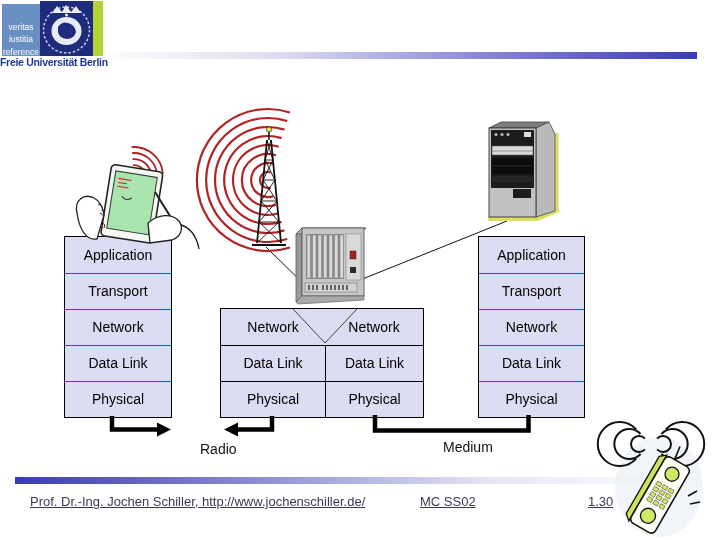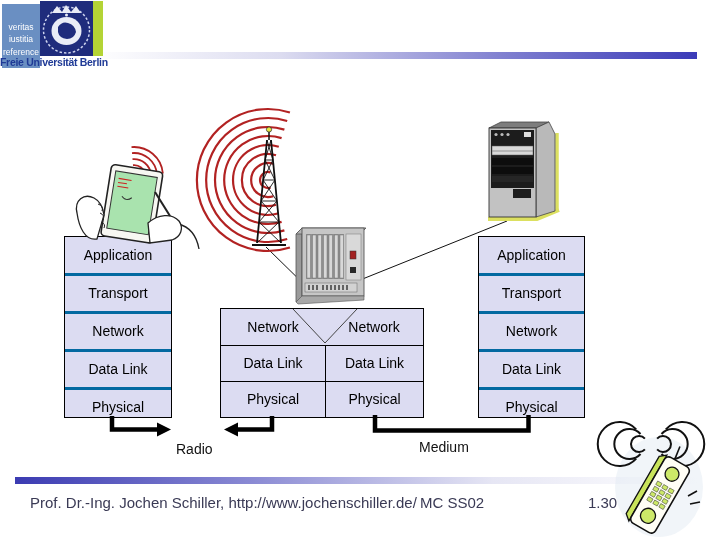--- a/index.html
+++ b/index.html
@@ -1,51 +1,51 @@
 <!DOCTYPE html>
 <html><head>
 <meta charset="utf-8">
 <style>
   html,body{margin:0;padding:0;background:#888;}
   #slide{
     position:relative;width:720px;height:540px;background:#ffffff;
     font-family:"Liberation Sans", sans-serif;overflow:hidden;
   }
   
-  .logo-motto{position:absolute;left:2px;top:4px;width:38px;height:64px;background:#6a8fc2;color:#fff;
+  .logo-motto{position:absolute;left:2px;top:4px;width:38px;height:52px;background:#6a8fc2;color:#fff;
     font-size:8.5px;line-height:1.45;padding-top:17px;box-sizing:border-box;text-align:center;}
   .logo-seal{position:absolute;left:40px;top:1px;width:53px;height:55px;background:#1f2c7c;}
   .logo-stripe{position:absolute;left:93px;top:1px;width:10px;height:55px;background:#b4d435;}
   .logo-name{position:absolute;left:0px;top:56px;width:104px;text-align:center;
     font-size:10.5px;font-weight:bold;color:#1f3a96;letter-spacing:-0.3px;white-space:nowrap;}
   .slide-title{position:absolute;left:112px;top:15px;font-size:24px;color:#000;white-space:nowrap;}
   .bar-top{position:absolute;left:103px;top:52px;width:594px;height:7px;
     background:linear-gradient(90deg,#fdfdfe 0%,#dcdcf0 30%,#8585d2 65%,#3b3bb8 100%);}
   .bar-bottom{position:absolute;left:15px;top:477px;width:682px;height:7px;
     background:linear-gradient(90deg,#3b3bb2 0%,#8b8bd4 35%,#e6e6f4 70%,#ffffff 100%);}
   
   .stack{position:absolute;border:1px solid #000;box-sizing:border-box;background:#dcdcf2;z-index:1;}
-  .stack .cell{height:35px;line-height:35px;text-align:center;font-size:14px;color:#000;border-top:3px solid #0369a1;}
+  .stack .cell{height:35px;line-height:35px;text-align:center;font-size:14px;color:#000;border-top:1px solid #0369a1;}
   .stack .cell:first-child{height:36px;line-height:36px;border-top:none;}
   #stack-left{left:64px;top:236px;width:108px;height:182px;}
   #stack-right{left:478px;top:236px;width:107px;height:182px;}
   #stack-mid{left:220px;top:308px;width:204px;height:110px;}
   #stack-mid .mrow{display:flex;height:35px;border-top:1px solid #000;}
   #stack-mid .mrow.first{height:36px;border-top:none;}
   #stack-mid .mcell{line-height:35px;text-align:center;font-size:14px;color:#000;}
   #stack-mid .mcell.l{width:104px;border-right:1px solid #000;}
   #stack-mid .mcell.r{flex:1;}
   #stack-mid .mrow.first .mcell.l{border-right:none;line-height:36px;}
   #stack-mid .mrow.first .mcell.r{line-height:36px;}
   
-  .flow-label{position:absolute;font-size:14px;color:#111;z-index:2;white-space:nowrap;}
+  .flow-label{position:absolute;font-size:14px;color:#111;z-index:2;white-space:nowrap;margin-left:24px;}
   #label-radio{left:176px;top:441px;}
   #label-medium{left:419px;top:439px;text-align:right;}
   
-  .footer-text{position:absolute;top:494px;font-size:15px;color:#3a3a55;white-space:nowrap;z-index:2;}
+  .footer-text{position:absolute;top:494px;font-size:13px;color:#3a3a55;white-space:nowrap;z-index:2;text-decoration:underline;}
   #footer-author{left:30px;}
   #footer-course{left:420px;}
   #footer-page{left:588px;}
   
   #art{position:absolute;left:0;top:0;z-index:3;pointer-events:none;}
 </style>
 </head>
 <body>
 
 <div id="slide">

